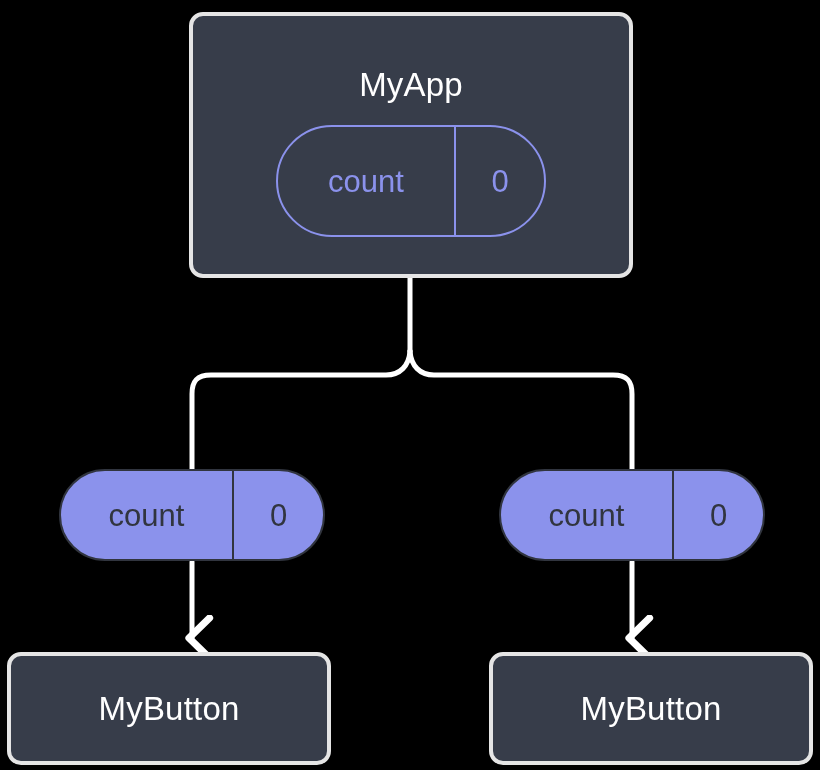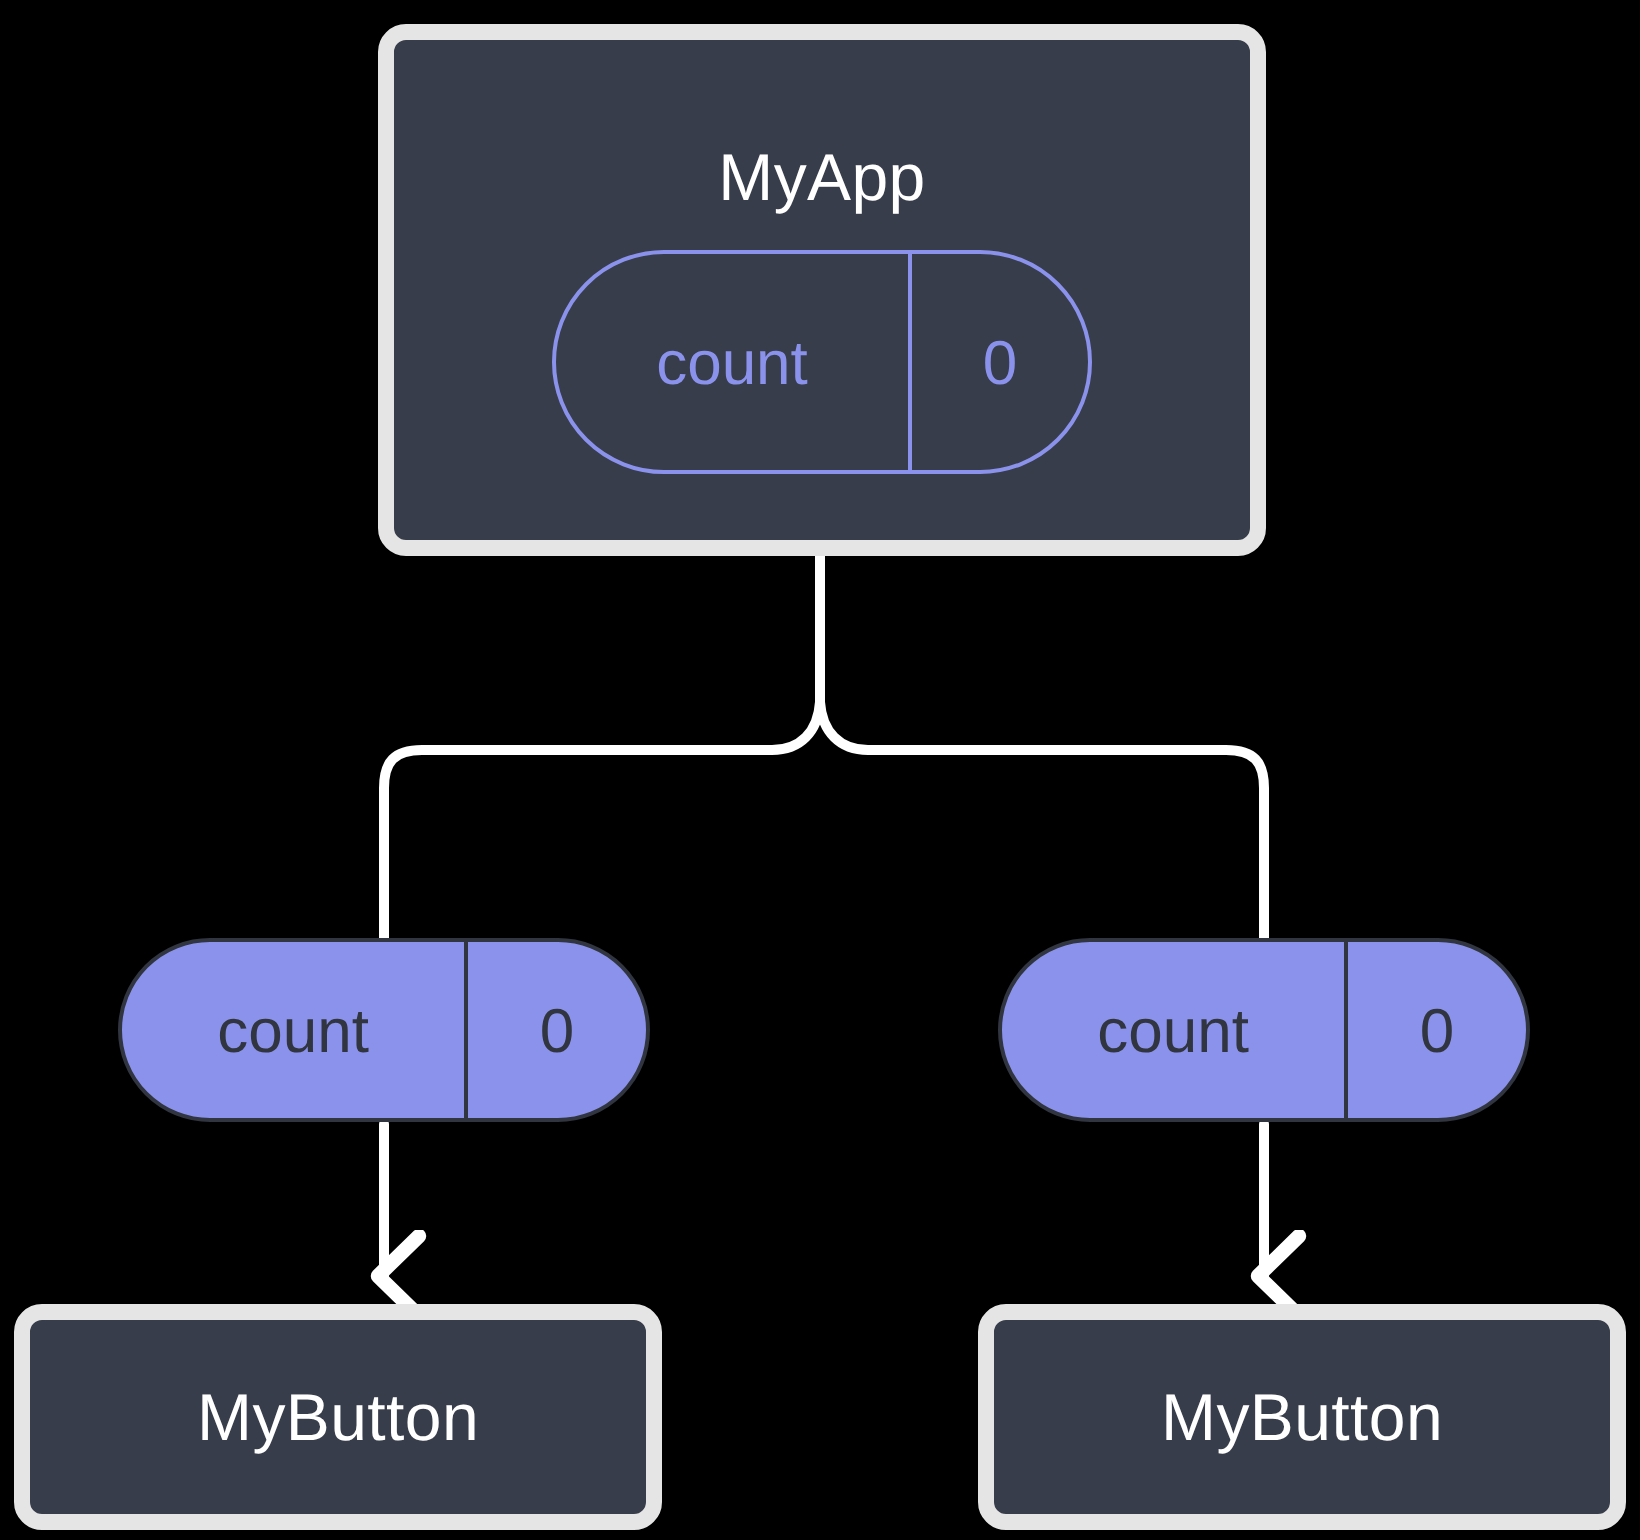--- a/index.html
+++ b/index.html
@@ -26,21 +26,21 @@
     width: 820px;
     height: 770px;
     pointer-events: none;
   }
 
   
   .node-box {
     position: absolute;
     box-sizing: border-box;
     background: #373d4a;
-    border: 8px solid #e5e5e5;
+    border: 4px solid #e5e5e5;
     border-radius: 14px;
     display: flex;
     flex-direction: column;
     align-items: center;
   }
   .node-title {
     color: #ffffff;
     font-size: 33px;
     font-weight: 400;
     letter-spacing: 0.2px;

